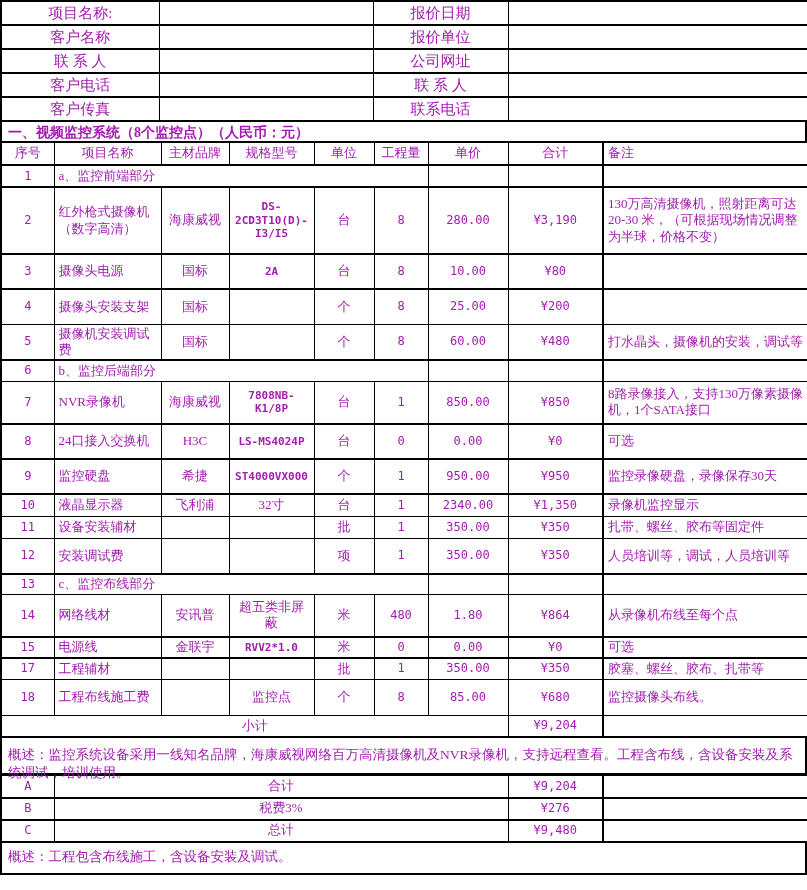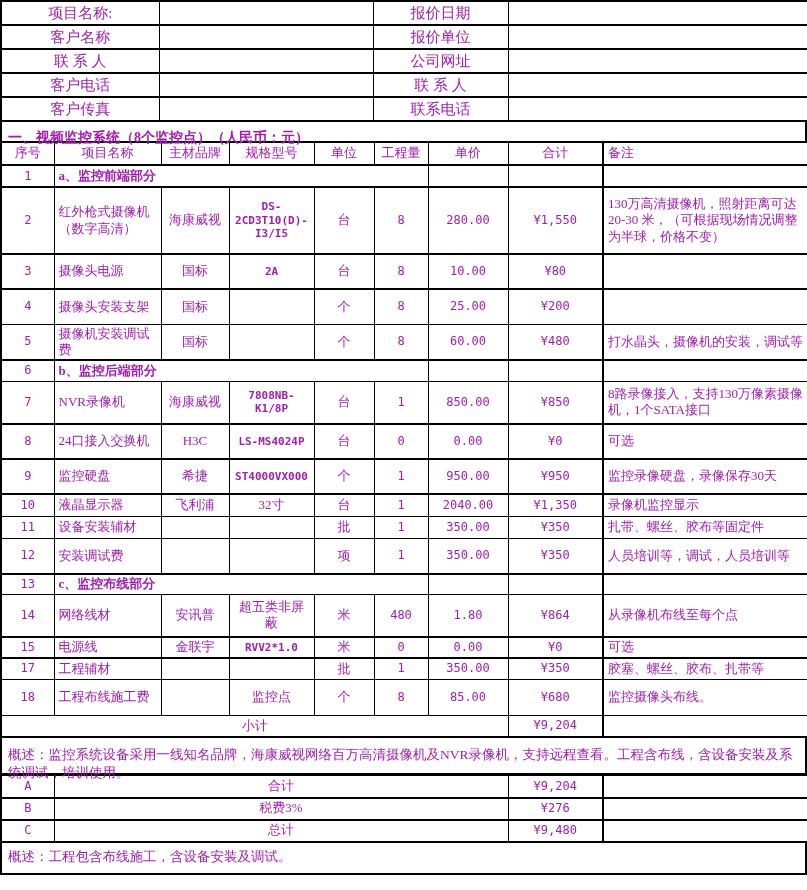--- a/index.html
+++ b/index.html
@@ -23,29 +23,29 @@
     word-wrap: break-word;
   }
   
   .info-table { border: 2px solid #000; }
   .info-table td { border-bottom-width: 2px; font-size: 15px; height: 24px; }
   
   .section-title {
     width: 807px; height: 19px;
     border-left: 2px solid #000; border-right: 2px solid #000;
     font-size: 14px; font-weight: bold;
-    padding: 7px 6px 0 6px;
+    padding: 2px 6px 0 6px;
     line-height: 17px;
   }
   
   .main-table { border: 2px solid #000; }
   .main-table td.remark, .summary-table td.remark { border-left-width: 2px; text-align: left; }
   tr.thick td { border-bottom-width: 2px; }
   td.left { text-align: left; }
-  td.bold { font-weight: bold; }
+  td.bold { font-weight: normal; }
   td.mono, .mono { font-family: "DejaVu Sans Mono", "Liberation Mono", monospace; font-size: 11px; font-weight: bold; }
   td.num { font-family: "DejaVu Sans Mono", "Liberation Mono", monospace; font-size: 12px; }
   
   tr.h20 { height: 20px; } tr.h21 { height: 21px; } tr.h22 { height: 22px; }
   tr.h23 { height: 23px; } tr.h35 { height: 35px; } tr.h36 { height: 36px; }
   tr.h43 { height: 43px; } tr.h67 { height: 67px; } tr.h24 { height: 24px; }
   
   .note {
     width: 807px;
     border-left: 2px solid #000; border-right: 2px solid #000; border-bottom: 2px solid #000;
@@ -140,21 +140,21 @@
       </tr>
 
       <tr class="h67 thick">
         <td class="num">2</td>
         <td class="left">红外枪式摄像机（数字高清）</td>
         <td>海康威视</td>
         <td class="mono">DS-2CD3T10(D)-I3/I5</td>
         <td>台</td>
         <td class="num">8</td>
         <td class="num">280.00</td>
-        <td class="num">¥1,550</td>
+        <td class="num">¥3,190</td>
         <td class="remark">130万高清摄像机，照射距离可达20-30 米，（可根据现场情况调整为半球，价格不变）</td>
       </tr>
 
       <tr class="h35 thick">
         <td class="num">3</td>
         <td class="left">摄像头电源</td>
         <td>国标</td>
         <td class="mono">2A</td>
         <td>台</td>
         <td class="num">8</td>
@@ -231,21 +231,21 @@
         <td class="remark">监控录像硬盘，录像保存30天</td>
       </tr>
 
       <tr class="h22">
         <td class="num">10</td>
         <td class="left">液晶显示器</td>
         <td>飞利浦</td>
         <td>32寸</td>
         <td>台</td>
         <td class="num">1</td>
-        <td class="num">2040.00</td>
+        <td class="num">2340.00</td>
         <td class="num">¥1,350</td>
         <td class="remark">录像机监控显示</td>
       </tr>
 
       <tr class="h22">
         <td class="num">11</td>
         <td class="left">设备安装辅材</td>
         <td></td>
         <td></td>
         <td>批</td>

